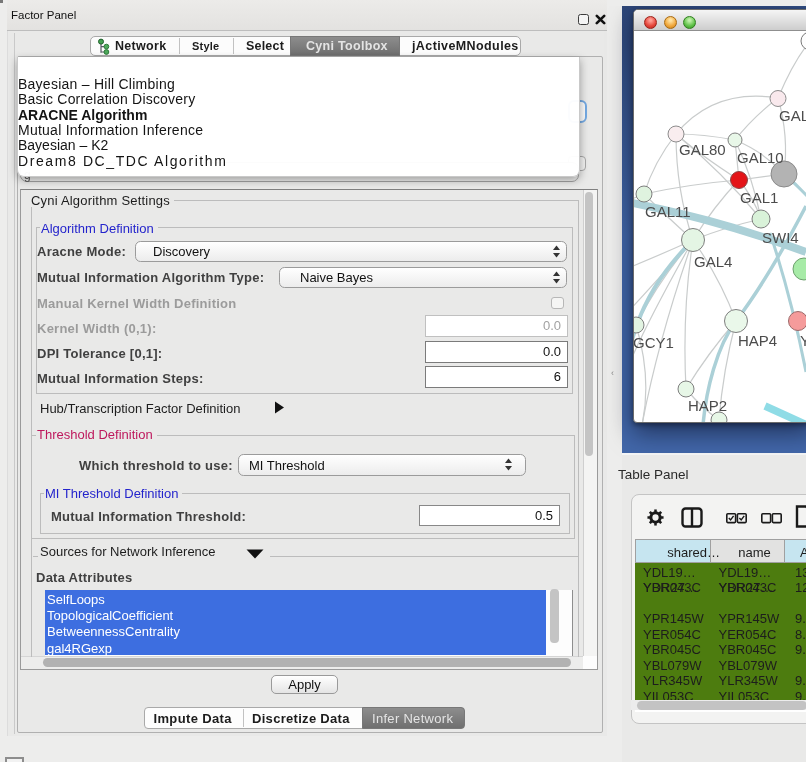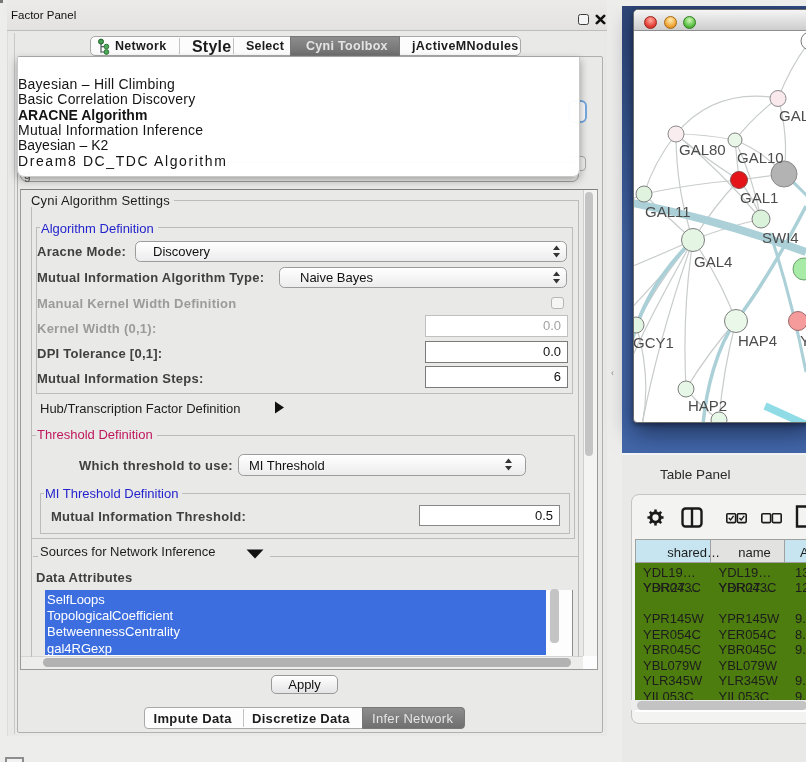--- a/index.html
+++ b/index.html
@@ -40,21 +40,21 @@
 <div class="ab" style="left:179px;top:38px;width:1px;height:16px;background:#c2c2c2"></div>
 <div class="ab" style="left:233px;top:38px;width:1px;height:16px;background:#c2c2c2"></div>
 <div class="ab" style="left:290px;top:36px;width:110px;height:20px;background:linear-gradient(#8d8d8d,#6f6f6f);border:1px solid #787878;box-sizing:border-box"></div>
 <svg class="ab" style="left:96px;top:38px" width="14" height="17" viewBox="0 0 14 17">
 <path d="M5 5 V14.8 M5 8.6 H10 M5 14 H10" stroke="#5a5a66" stroke-width="1.2" fill="none"></path>
 <circle cx="5" cy="3.6" r="2.5" fill="#44a050" stroke="#1d5f2a" stroke-width="1"></circle>
 <circle cx="10.4" cy="8.6" r="2.4" fill="#4faa5c" stroke="#2c7a39" stroke-width="1"></circle>
 <circle cx="10.4" cy="14" r="2.4" fill="#4faa5c" stroke="#2c7a39" stroke-width="1"></circle>
 </svg>
 <div class="ab nw" style="left:115px;top:39.5px;font-size:12.5px;font-weight:bold;color:#1c1c1c;line-height:13px;letter-spacing:0.3px">Network</div>
-<div class="ab nw" style="left:192px;top:39.5px;font-size:16px;font-weight:bold;color:#1c1c1c;line-height:13px;letter-spacing:0.2px">Style</div>
+<div class="ab nw" style="left:192px;top:39.5px;font-size:11px;font-weight:bold;color:#1c1c1c;line-height:13px;letter-spacing:0.2px">Style</div>
 <div class="ab nw" style="left:246px;top:39.5px;font-size:12.5px;font-weight:bold;color:#1c1c1c;line-height:13px;letter-spacing:0.2px">Select</div>
 <div class="ab nw" style="left:306px;top:39.5px;font-size:12.5px;font-weight:bold;color:#e4e4e4;line-height:13px;letter-spacing:0.3px">Cyni Toolbox</div>
 <div class="ab nw" style="left:412px;top:39.5px;font-size:12.5px;font-weight:bold;color:#1c1c1c;line-height:13px;letter-spacing:0.4px">jActiveMNodules</div>
 
 <div class="ab" style="left:568px;top:100px;width:19px;height:23px;border:2.5px solid #74a9e2;border-radius:6px;background:#fbfbfb;box-sizing:border-box"></div>
 <div class="ab" style="left:568px;top:156px;width:18px;height:15px;border:1px solid #a8a8a8;border-radius:4px;background:#f1f1f0;box-sizing:border-box"></div>
 <div class="ab" style="left:20px;top:162px;width:559px;height:20px;border:1px solid #a3a3a3;border-radius:7px;background:#f1f1f0;box-sizing:border-box"></div>
 <div class="ab nw" style="left:24px;top:168px;font-size:12px;color:#555">g</div>
 
 <div class="ab" style="left:20px;top:188.5px;width:578px;height:481px;border:1px solid #9a9a9a;border-top:1px solid #808080;background:#e9e9e8;box-sizing:border-box"></div>
@@ -230,21 +230,21 @@
 <text x="762" y="243">SWI4</text>
 <text x="694" y="267">GAL4</text>
 <text x="633" y="348">GCY1</text>
 <text x="738" y="346">HAP4</text>
 <text x="800" y="346">YJ</text>
 <text x="688" y="411">HAP2</text>
 </g>
 </svg>
 
 <div class="ab" style="left:622px;top:455px;width:184px;height:307px;background:#e9e9e8"></div>
-<div class="ab nw" style="left:660px;top:467px;font-size:13.5px;color:#2a2a2a;line-height:15px">Table Panel</div>
+<div class="ab nw" style="left:618px;top:467px;font-size:13.5px;color:#2a2a2a;line-height:15px">Table Panel</div>
 
 <div class="ab" style="left:631px;top:494px;width:190px;height:230px;background:#f3f3f2;border:1px solid #c4c4c4;border-radius:8px;box-sizing:border-box"></div>
 
 <svg class="ab" style="left:647px;top:509px" width="17" height="17" viewBox="0 0 19 19">
 <circle cx="9.5" cy="9.5" r="5.2" fill="none" stroke="#1a1a1a" stroke-width="3.4"></circle>
 <g stroke="#1a1a1a" stroke-width="2.8">
 <path d="M9.5 0.5 V4"></path>
         <path d="M9.5 15 V18.5"></path>
         <path d="M0.5 9.5 H4"></path>
         <path d="M15 9.5 H18.5"></path>

